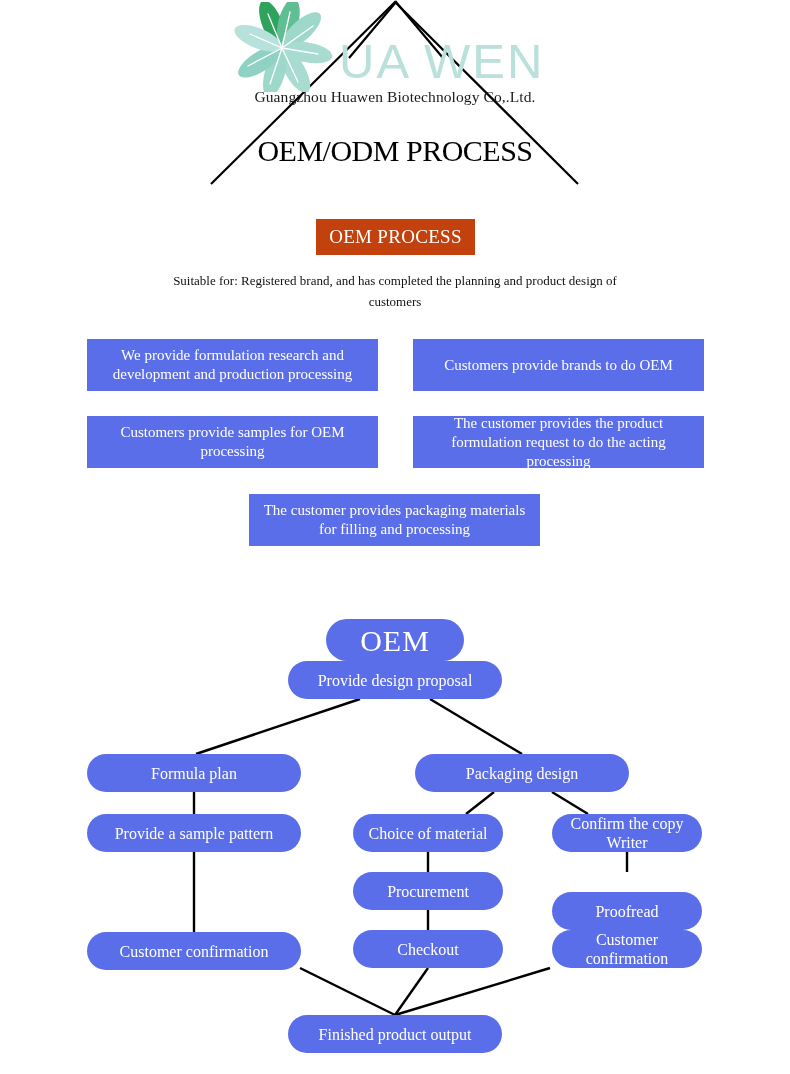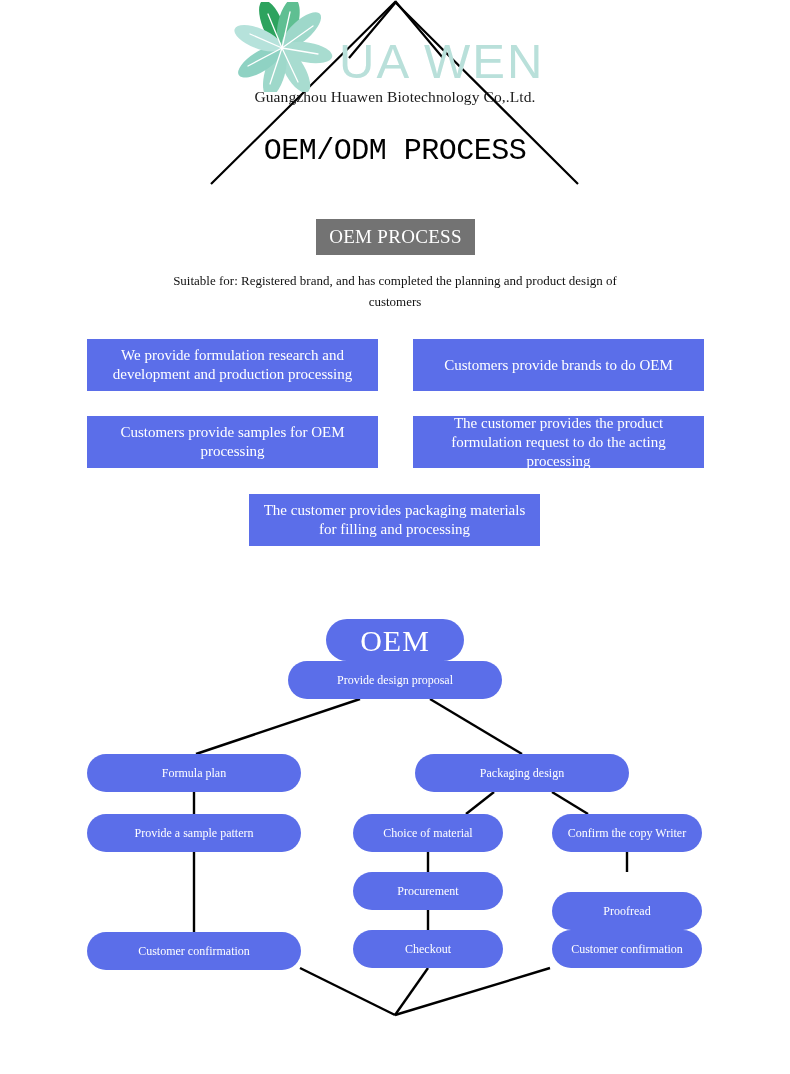--- a/index.html
+++ b/index.html
@@ -59,35 +59,35 @@
     font-family: Liberation Serif, serif;
     font-size: 15.5px;
     color: #1a1a1a;
     letter-spacing: 0.1px;
   }
   .header-title {
     position: absolute;
     left: 0; right: 0;
     top: 134px;
     text-align: center;
-    font-family: Liberation Mono, monospace;
+    font-family: Liberation Serif, serif;
     font-size: 30px;
     font-weight: 400;
     color: #000000;
     letter-spacing: -0.5px;
   }
 
   
   .section-title-box {
     position: absolute;
     left: 316px;
     top: 219px;
     width: 159px;
     height: 36px;
-    background: #737373;
+    background: #c2410c;
     color: #ffffff;
     font-size: 19px;
     display: flex;
     align-items: center;
     justify-content: center;
     letter-spacing: 0.3px;
   }
   .subtitle {
     position: absolute;
     left: 150px;
@@ -129,21 +129,21 @@
   }
   .node {
     position: absolute;
     background: #5b6ee9;
     color: #ffffff;
     border-radius: 999px;
     display: flex;
     align-items: center;
     justify-content: center;
     text-align: center;
-    font-size: 12px;
+    font-size: 16px;
     line-height: 19px;
     box-sizing: border-box;
     padding: 0 10px;
   }
   .node.oem {
     font-size: 30px;
     letter-spacing: 1px;
   }
   #n-oem        { left: 326px; top: 577px; width: 138px; height: 42px; margin-top: 42px; }
   #n-proposal   { left: 288px; top: 661px; width: 214px; height: 38px; }
@@ -262,14 +262,15 @@
   <div class="node" id="n-procure">Procurement</div>
 
   <div class="node" id="n-proofread">Proofread</div>
 
   <div class="node" id="n-custconf1">Customer confirmation</div>
 
   <div class="node" id="n-checkout">Checkout</div>
 
   <div class="node" id="n-custconf2">Customer confirmation</div>
 
+  <div class="node" id="n-finished">Finished product output</div>
 
 </div>
 
 </body></html>

